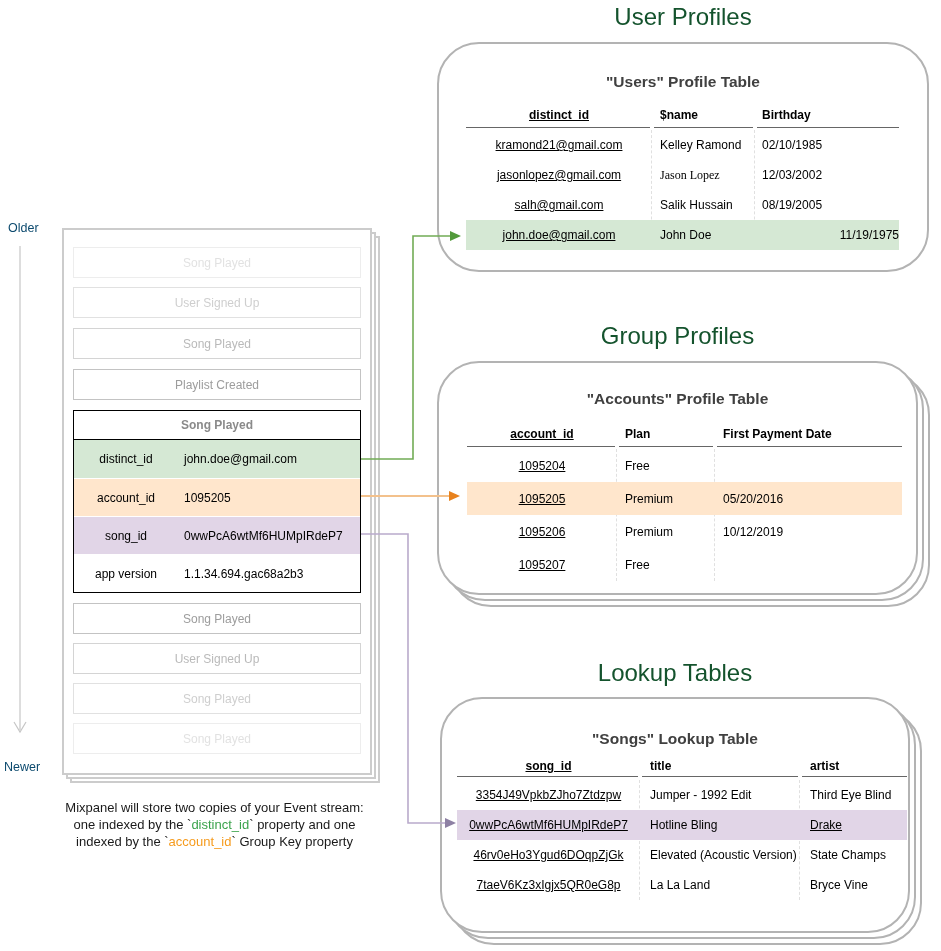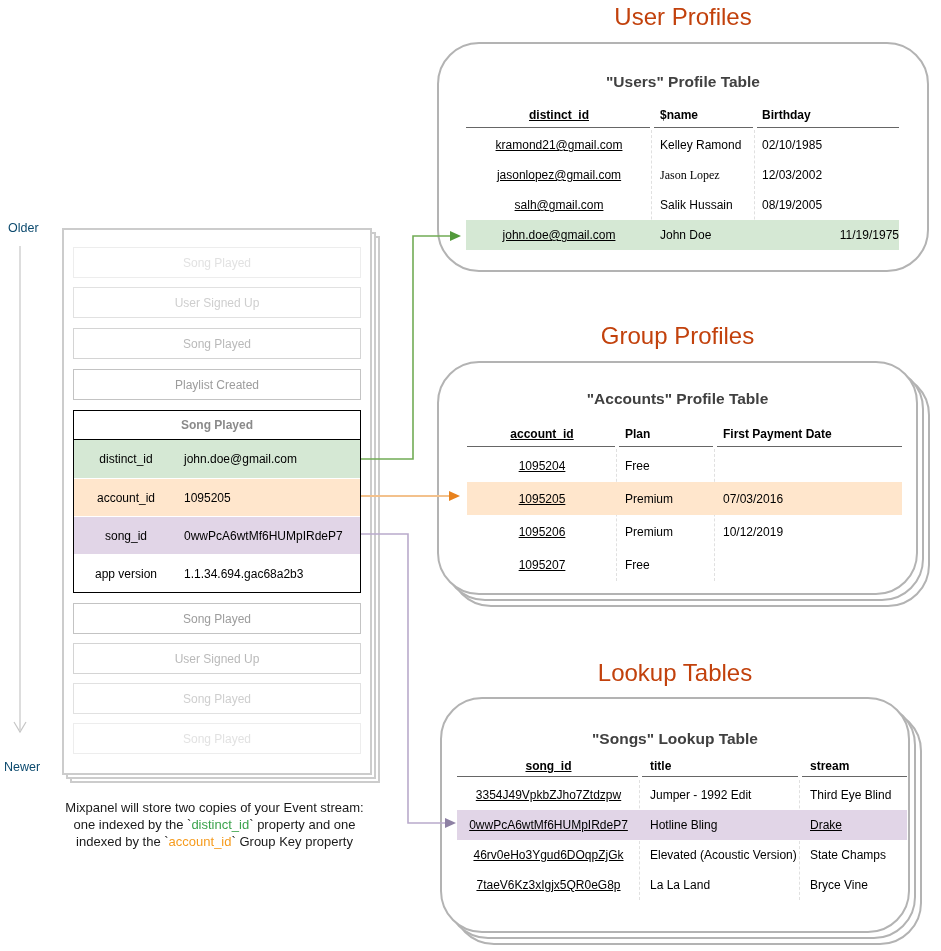--- a/index.html
+++ b/index.html
@@ -2,21 +2,21 @@
 <html><head>
 <meta charset="utf-8">
 <style>
   html,body{margin:0;padding:0;background:#fff;}
   #canvas{
     position:relative;width:941px;height:951px;background:#fff;overflow:hidden;
     font-family:"Liberation Sans","DejaVu Sans",sans-serif;color:#000;
   }
   .abs{position:absolute;}
   
-  .sec-title{font-size:24px;text-align:center;color:#c2410c;z-index:2;}
+  .sec-title{font-size:24px;text-align:center;color:#14532d;z-index:2;}
   .tbl-title{font-size:15.5px;font-weight:bold;text-align:center;color:#404040;z-index:2;}
   
   .rbox{background:#fff;border:2px solid #b3b3b3;border-radius:42px;box-sizing:border-box;z-index:1;}
   .rstack{background:#fff;border:2px solid #b3b3b3;border-radius:42px;box-sizing:border-box;z-index:0;}
   
   .trow{display:flex;align-items:center;z-index:2;font-size:12px;}
   .trow .c{box-sizing:border-box;}
   .thead{font-weight:bold;}
   .cc{text-align:center;}
   .u{text-decoration:underline;}
@@ -164,21 +164,21 @@
   <div class="abs vsep" style="left:714px;top:449px;height:132px;"></div>
 
   <div class="abs trow" style="left:467px;top:449px;width:435px;height:33px;">
     <div class="c cc" style="width:150px;"><span class="u">1095204</span></div>
     <div class="c" style="width:98px;padding-left:8px;">Free</div>
     <div class="c" style="width:187px;padding-left:8px;"></div>
   </div>
   <div class="abs trow hl-orange" style="left:467px;top:482px;width:435px;height:33px;">
     <div class="c cc" style="width:150px;"><span class="u">1095205</span></div>
     <div class="c" style="width:98px;padding-left:8px;">Premium</div>
-    <div class="c" style="width:187px;padding-left:8px;">07/03/2016</div>
+    <div class="c" style="width:187px;padding-left:8px;">05/20/2016</div>
   </div>
   <div class="abs trow" style="left:467px;top:515px;width:435px;height:33px;">
     <div class="c cc" style="width:150px;"><span class="u">1095206</span></div>
     <div class="c" style="width:98px;padding-left:8px;">Premium</div>
     <div class="c" style="width:187px;padding-left:8px;">10/12/2019</div>
   </div>
   <div class="abs trow" style="left:467px;top:548px;width:435px;height:33px;">
     <div class="c cc" style="width:150px;"><span class="u">1095207</span></div>
     <div class="c" style="width:98px;padding-left:8px;">Free</div>
     <div class="c" style="width:187px;padding-left:8px;"></div>
@@ -186,21 +186,21 @@
 
   <div class="abs sec-title" style="left:440px;top:659px;width:470px;">Lookup Tables</div>
   <div class="abs rstack" style="left:452px;top:709px;width:470px;height:236px;"></div>
   <div class="abs rstack" style="left:446px;top:703px;width:470px;height:236px;"></div>
   <div class="abs rbox" style="left:440px;top:697px;width:470px;height:236px;"></div>
   <div class="abs tbl-title" style="left:440px;top:730px;width:470px;">"Songs" Lookup Table</div>
 
   <div class="abs trow thead" style="left:457px;top:754px;width:450px;height:24px;">
     <div class="c cc" style="width:183px;"><span class="u">song_id</span></div>
     <div class="c" style="width:160px;padding-left:10px;">title</div>
-    <div class="c" style="width:107px;padding-left:10px;">stream</div>
+    <div class="c" style="width:107px;padding-left:10px;">artist</div>
   </div>
   <div class="abs rule" style="left:457px;top:776px;width:181px;"></div>
   <div class="abs rule" style="left:642px;top:776px;width:156px;"></div>
   <div class="abs rule" style="left:802px;top:776px;width:105px;"></div>
   <div class="abs vsep" style="left:639px;top:780px;height:120px;"></div>
   <div class="abs vsep" style="left:799px;top:780px;height:120px;"></div>
 
   <div class="abs trow" style="left:457px;top:780px;width:450px;height:30px;">
     <div class="c cc" style="width:183px;"><span class="u">3354J49VpkbZJho7Ztdzpw</span></div>
     <div class="c" style="width:160px;padding-left:10px;">Jumper - 1992 Edit</div>

